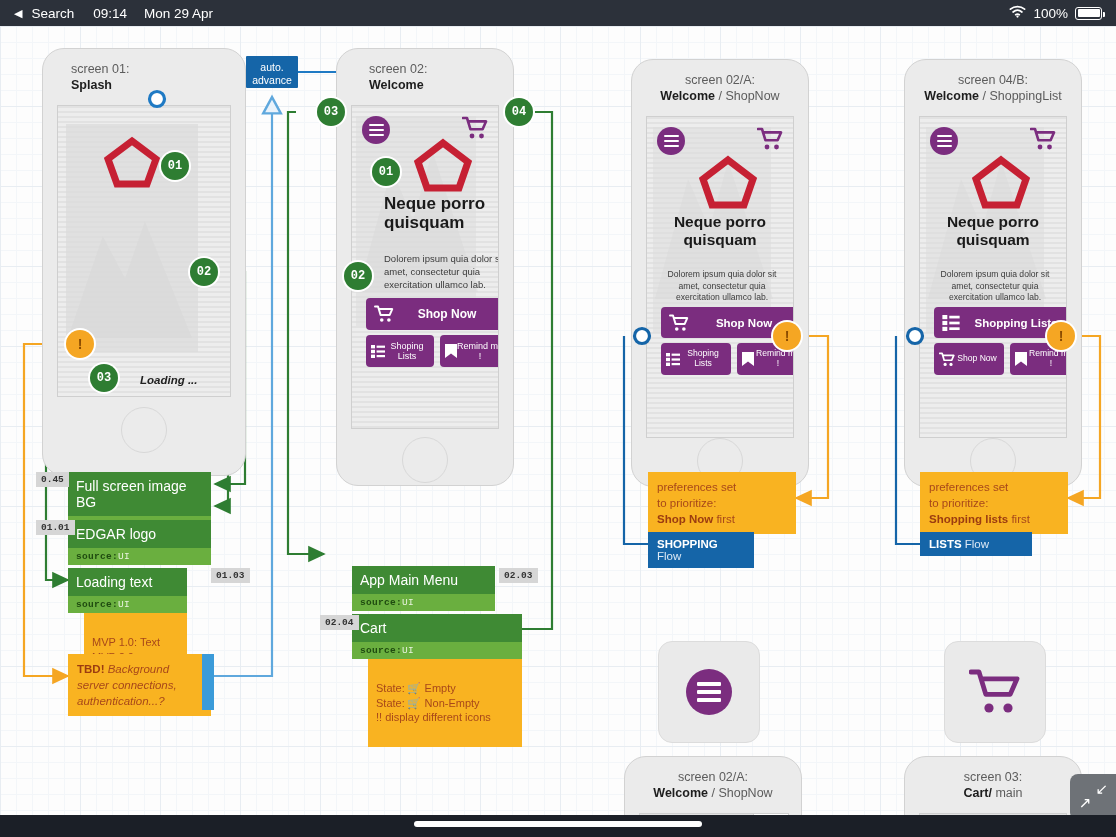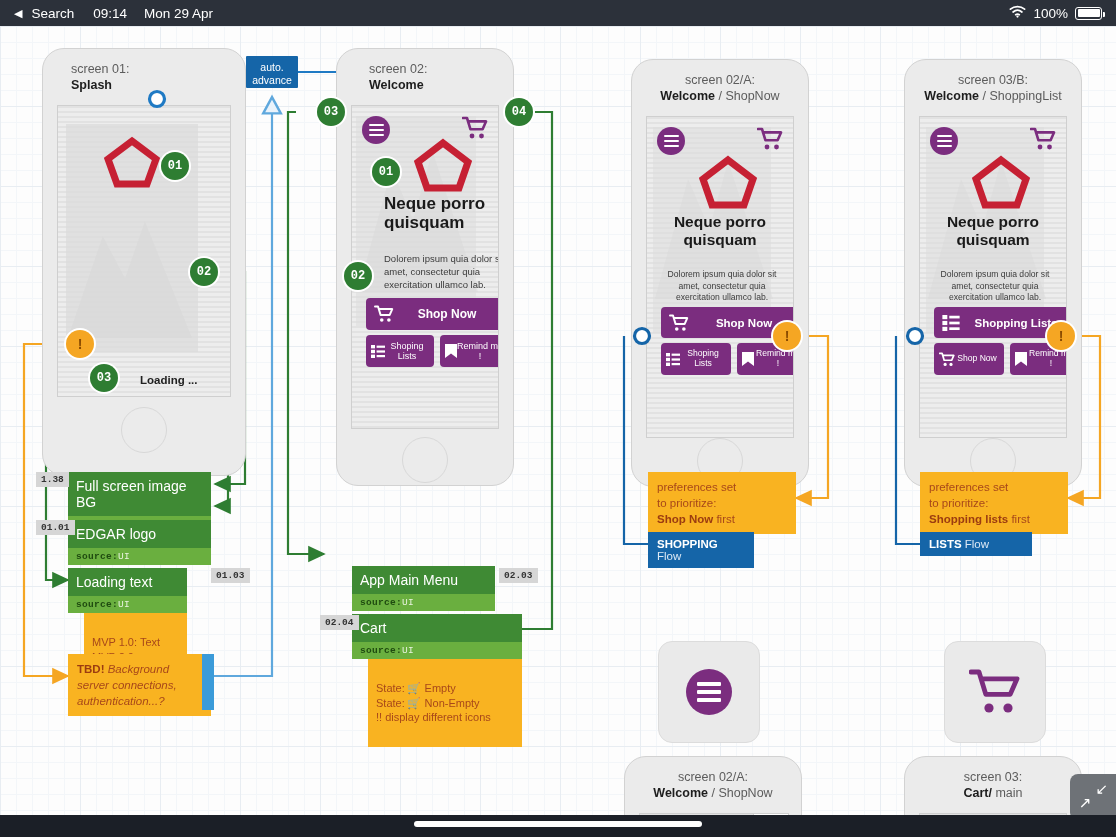--- a/index.html
+++ b/index.html
@@ -97,21 +97,21 @@
 
   .btn{
     background:#7b2d7f;color:#fff;border-radius:4px;position:absolute;
     display:flex;align-items:center;box-sizing:border-box;
   }
   .btn .lbl{flex:1;text-align:center;font-weight:bold;}
   .btn.small .lbl{font-weight:normal;line-height:1.15;}
   .btn .gi{flex:0 0 auto;display:flex;align-items:center;justify-content:center;}
 
   .loading{
-    position:absolute;font-weight:bold;color:#222;font-size:11.5px;
+    position:absolute;font-style:italic;font-weight:bold;color:#222;font-size:11.5px;
   }
 
   
   .badge{
     position:absolute;border-radius:50%;background:#2e7d32;color:#fff;
     font-family:"Liberation Mono","DejaVu Sans Mono",monospace;
     font-weight:bold;display:flex;align-items:center;justify-content:center;
     z-index:40;box-shadow:0 0 0 2px #fff;
   }
   .badge.warn{background:#f5a623;color:#8a4b00;font-family:"Liberation Sans",sans-serif;font-size:14px;}
@@ -414,21 +414,21 @@
       </div>
       <div class="homebtn" style="top:378px;"></div>
     </div>
     <div class="badge warn" style="left:773px;top:296px;width:28px;height:28px;">!</div>
     <svg class="endpoint" style="left:631px;top:299px;" width="22" height="22">
       <circle cx="11" cy="11" r="7.5" fill="#fff" stroke="#1565a8" stroke-width="3.2"></circle>
     </svg>
 
     <div class="phone" style="left:904px;top:33px;width:178px;height:428px;">
       <div class="caption">
-        <span class="light">screen 03/B:</span><br>
+        <span class="light">screen 04/B:</span><br>
         <b>Welcome</b>
         <span class="light">/ ShoppingList</span>
       </div>
       <div class="screen" style="height:322px;">
         <div class="bgblock" style="left:6px;top:10px;width:118px;height:206px;opacity:.5;"></div>
         <div class="mountain" style="left:8px;top:36px;width:118px;height:146px;opacity:.5;"></div>
         <div class="purple-circle" style="left:10px;top:10px;width:28px;height:28px;">
           <span class="hamb">
               <i></i>
               <i></i>
@@ -483,21 +483,21 @@
           <span class="lbl" style="font-size:8.6px;">Remind me !</span>
         </div>
       </div>
       <div class="homebtn" style="top:378px;"></div>
     </div>
     <div class="badge warn" style="left:1047px;top:296px;width:28px;height:28px;">!</div>
     <svg class="endpoint" style="left:904px;top:299px;" width="22" height="22">
       <circle cx="11" cy="11" r="7.5" fill="#fff" stroke="#1565a8" stroke-width="3.2"></circle>
     </svg>
 
-    <div class="tag" style="left:36px;top:446px;">1.38</div>
+    <div class="tag" style="left:36px;top:446px;">0.45</div>
     <div class="card" style="left:68px;top:446px;width:143px;">
       <div class="hdr">Full screen image BG</div>
       <div class="src">
         <span>source:</span><span class="v">UI</span>
       </div>
     </div>
 
     <div class="tag" style="left:36px;top:494px;">01.01</div>
     <div class="card" style="left:68px;top:494px;width:143px;">
       <div class="hdr">EDGAR logo</div>

